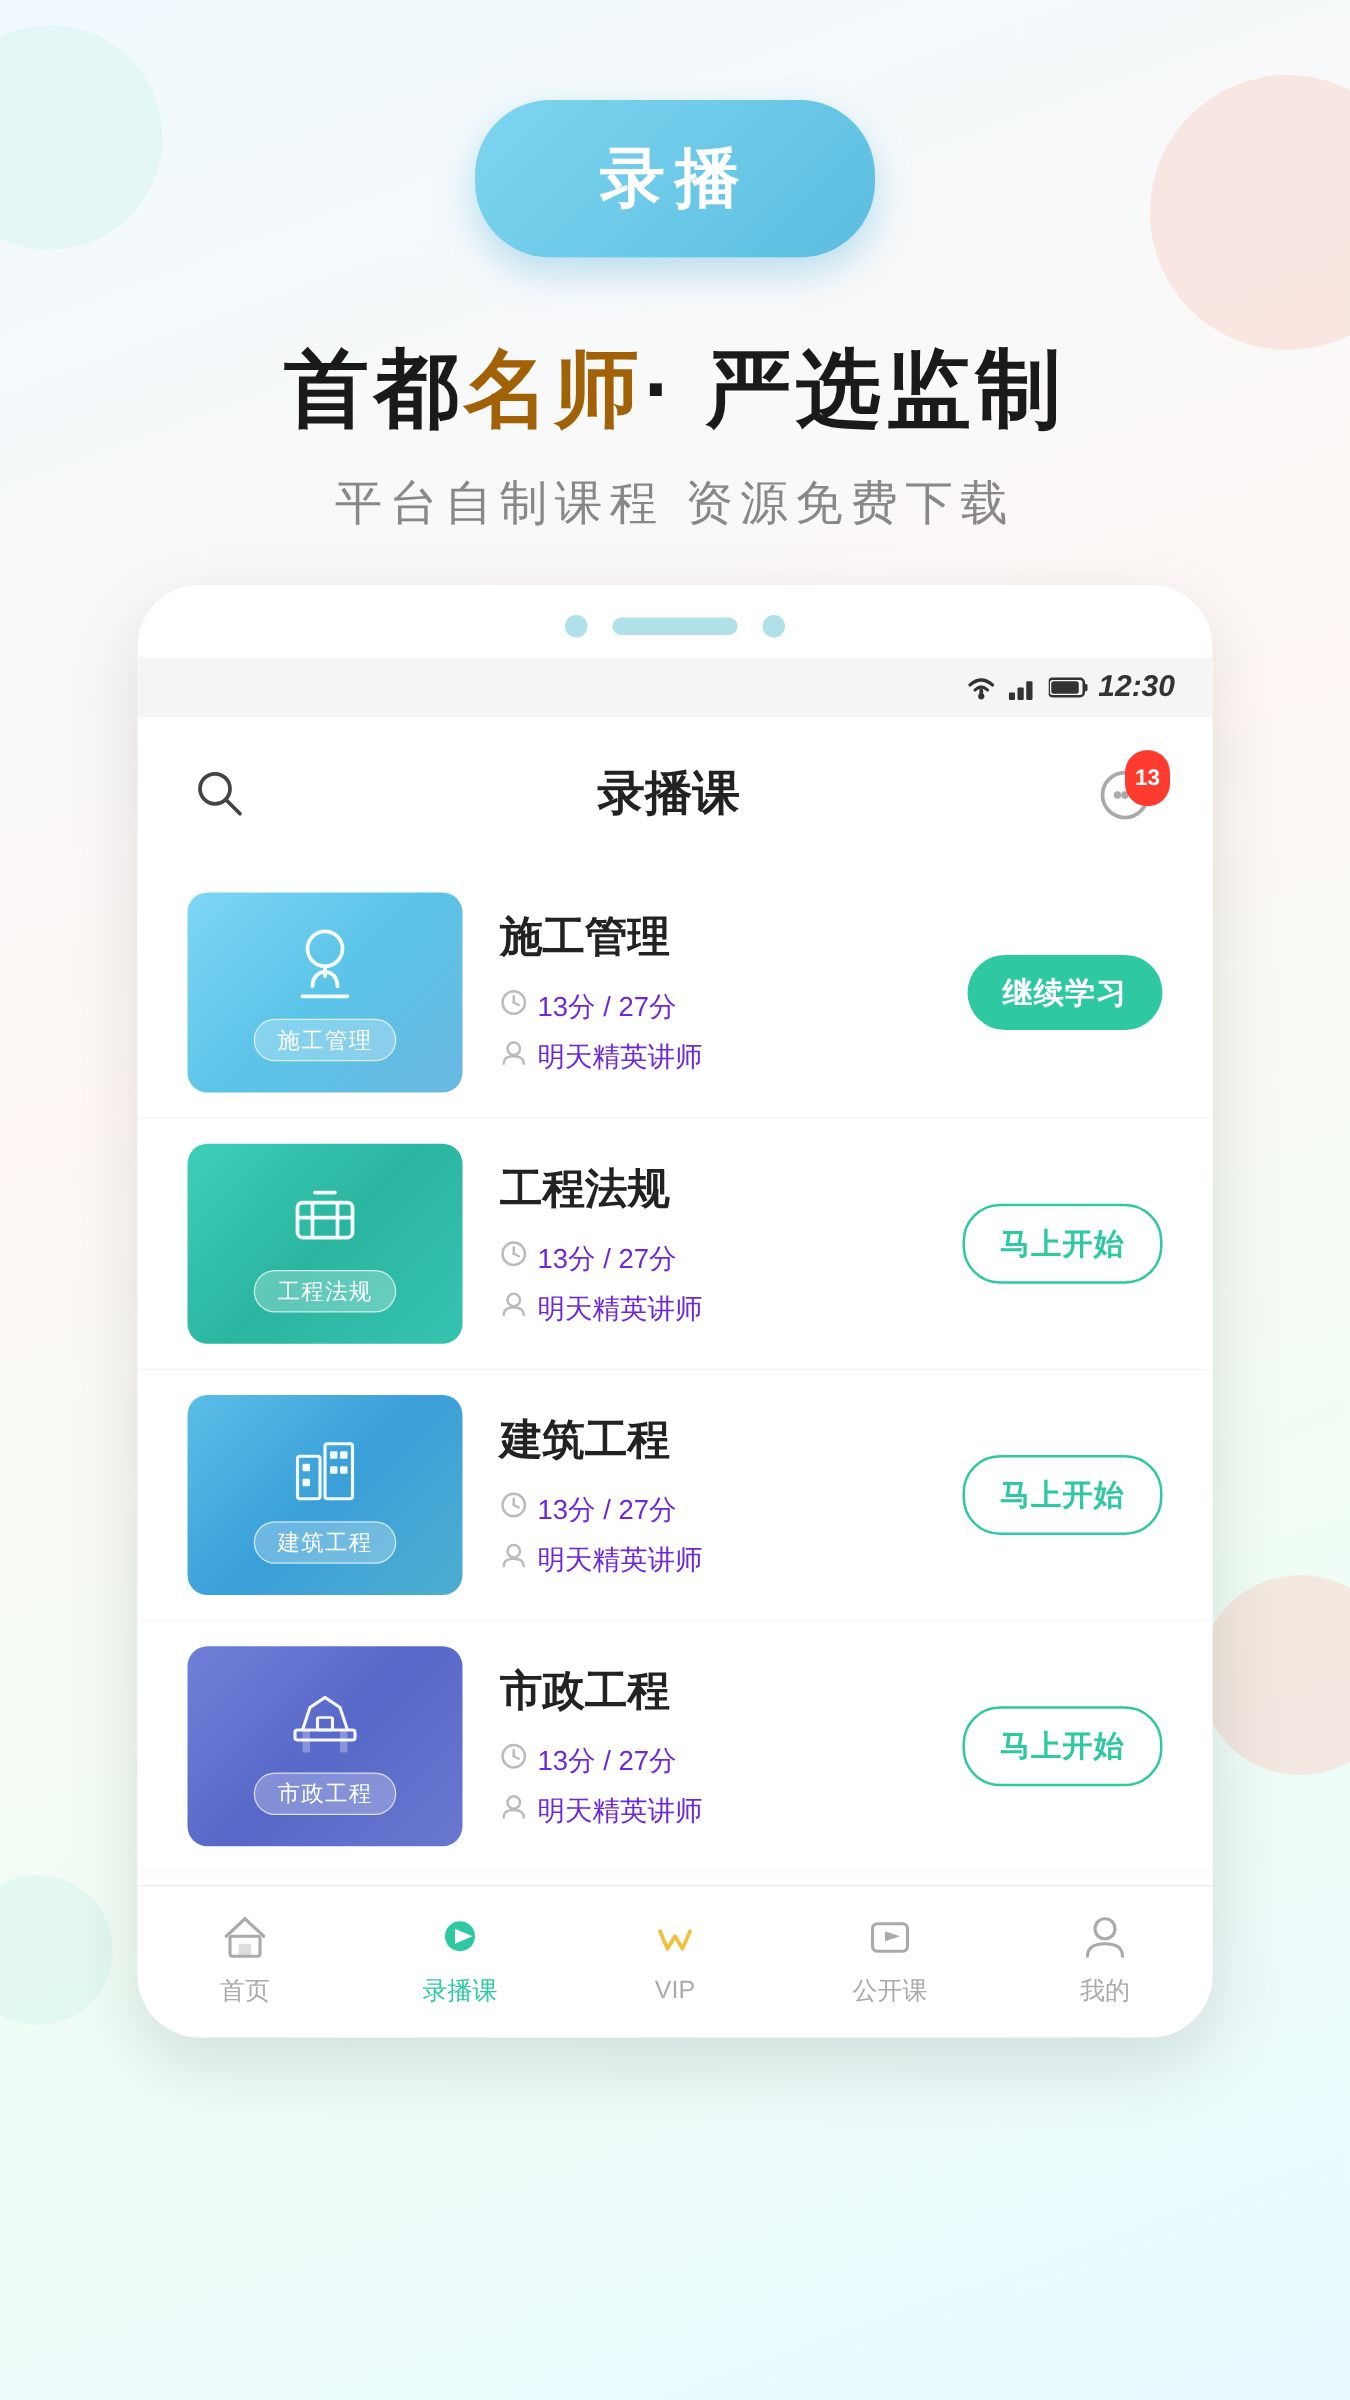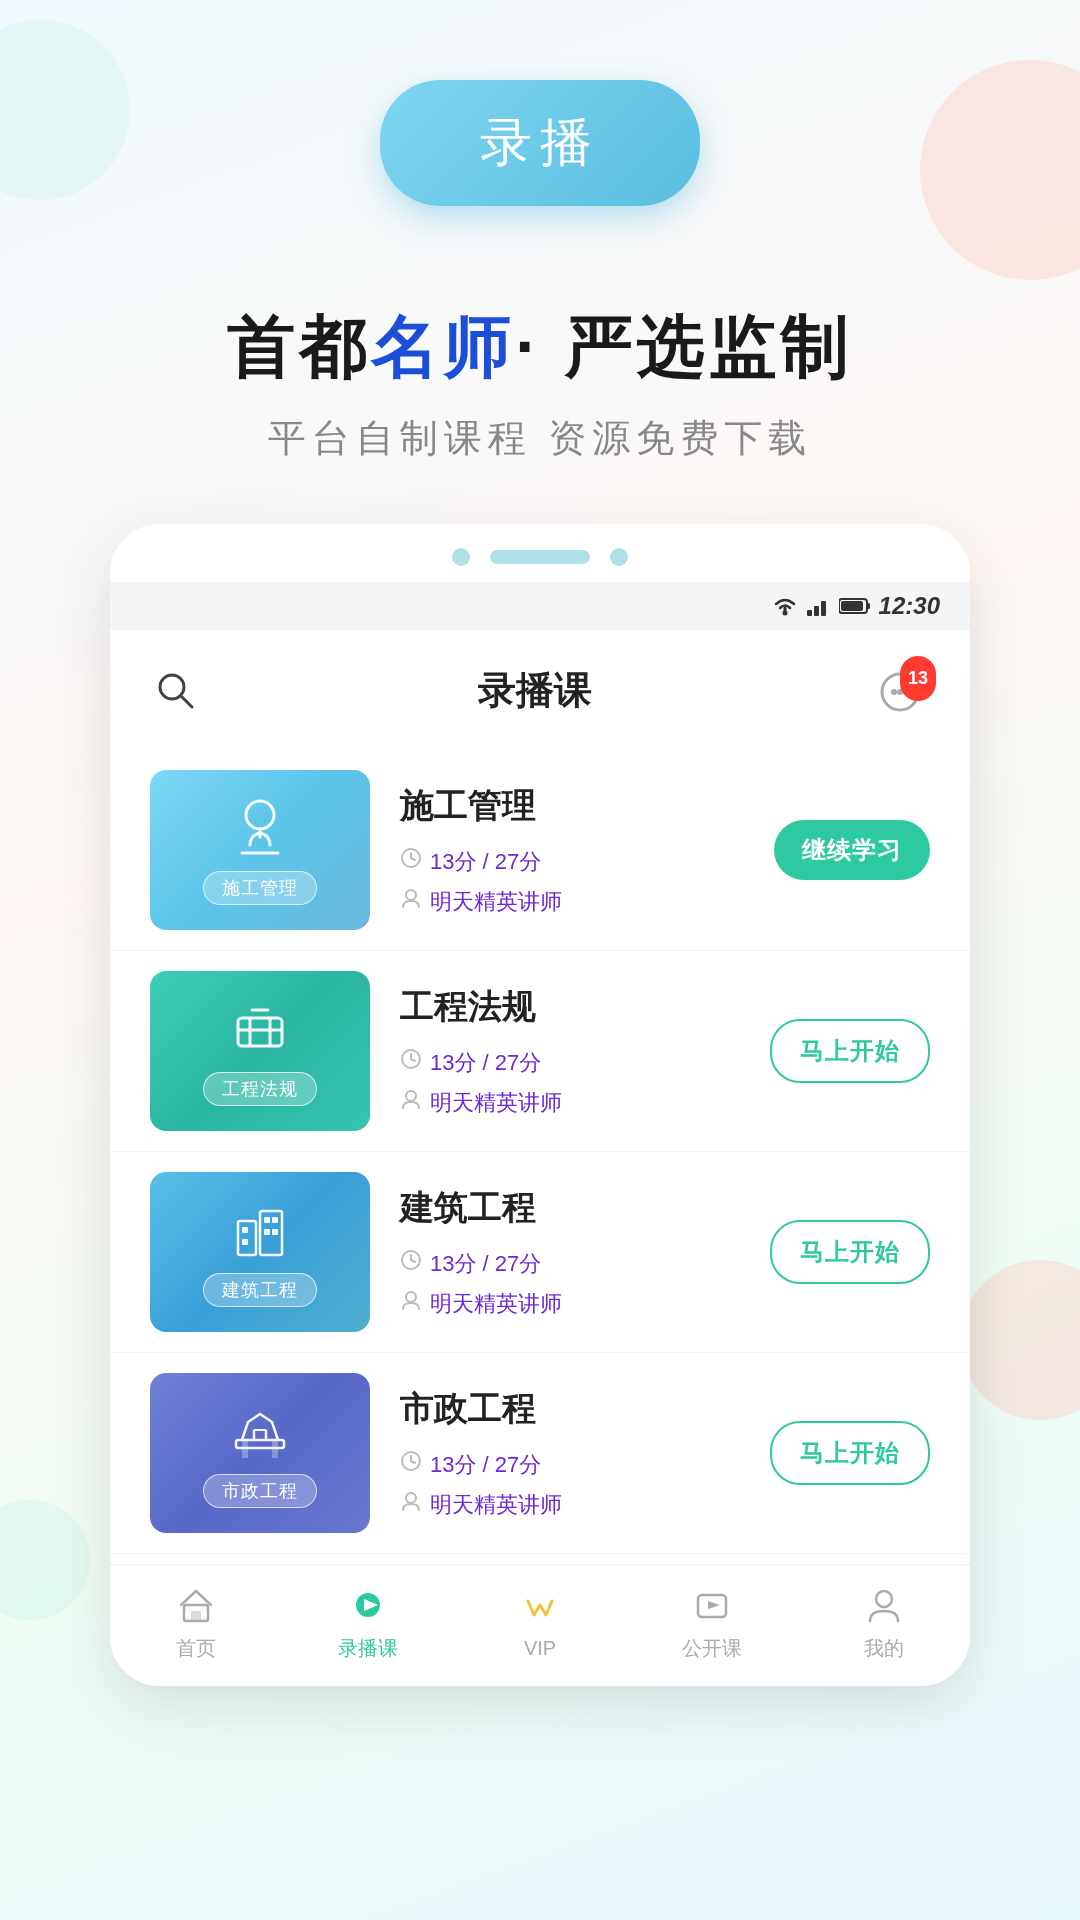--- a/index.html
+++ b/index.html
@@ -46,44 +46,44 @@
       display: flex;
       flex-direction: column;
       align-items: center;
       padding-top: 80px;
     }
 
     .record-btn {
       background: linear-gradient(135deg, #7dd6f0 0%, #5bbde0 100%);
       color: white;
       font-size: 52px;
-      font-weight: 400;
+      font-weight: 700;
       padding: 28px 100px;
       border-radius: 60px;
       letter-spacing: 8px;
       box-shadow: 0 12px 30px rgba(90,180,220,0.4);
-      margin-bottom: 96px;
+      margin-bottom: 60px;
     }
 
     .tagline {
       font-size: 68px;
       font-weight: 700;
       color: #1a1a1a;
       letter-spacing: 4px;
       margin-bottom: 20px;
     }
     .tagline .highlight {
-      color: #1d4ed8;
+      color: #a16207;
     }
 
     .subtitle {
       font-size: 38px;
       color: #888;
       letter-spacing: 6px;
-      margin-bottom: 60px;
+      margin-bottom: 40px;
     }
 
     
     .phone-mockup {
       width: 860px;
       background: white;
       border-radius: 50px;
       box-shadow: 0 20px 60px rgba(0,0,0,0.12);
       overflow: hidden;
       position: relative;

